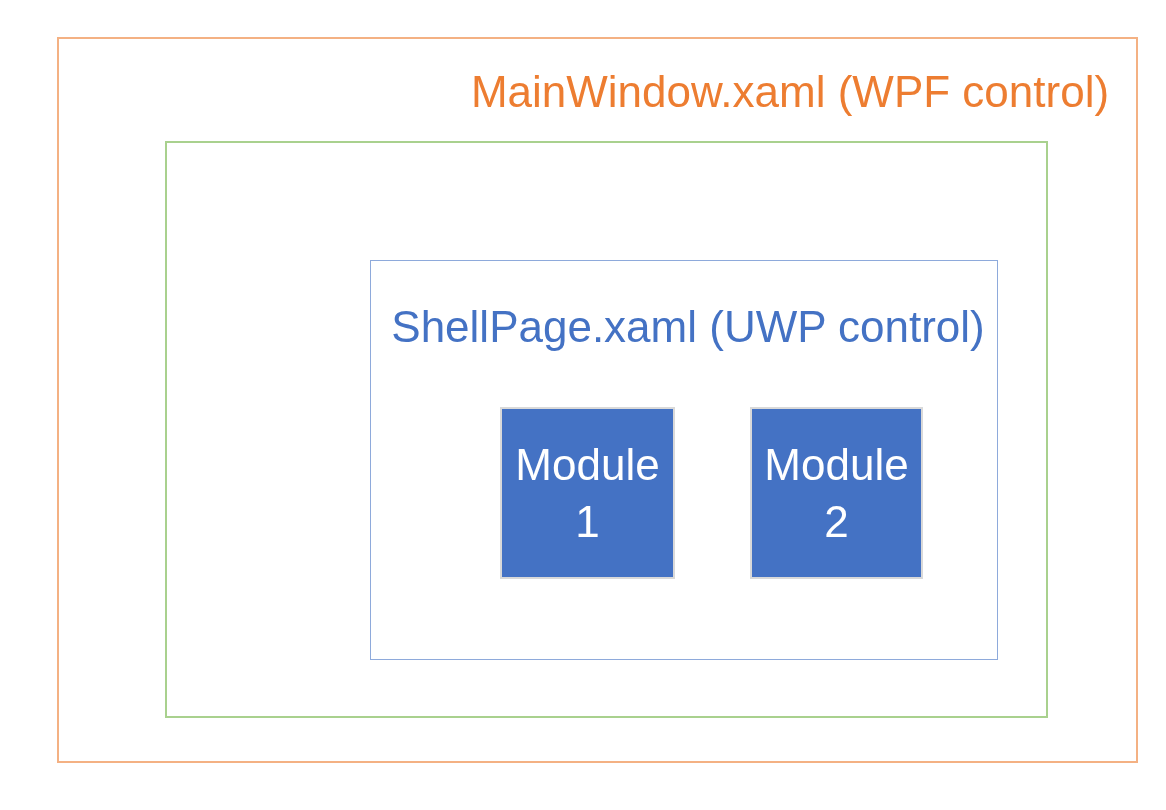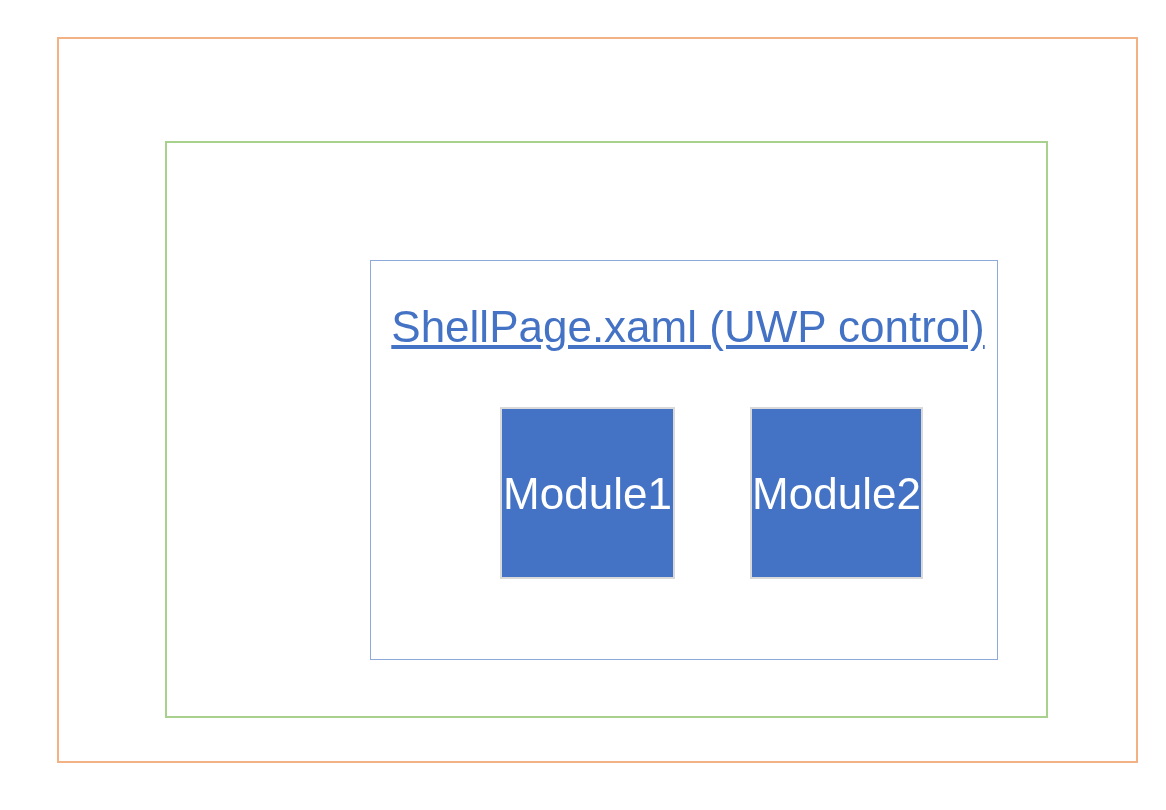--- a/index.html
+++ b/index.html
@@ -64,34 +64,33 @@
     left: 370px;
     top: 260px;
     width: 628px;
     height: 400px;
     border: 1.5px solid var(--blue-border, #8EAADB);
   }
   .shellpage-label {
     left: 688px;
     top: 301px;
     color: var(--blue-text, #4472C4);
-    text-decoration: underline;
   }
 
   
   .module {
     position: absolute;
     box-sizing: border-box;
     background: var(--module-fill, #4472C4);
     border: 2px solid var(--module-border, #D9D9D9);
     color: var(--module-text, #FFFFFF);
     font-size: 44px;
     line-height: 57px;
     display: flex;
-    flex-direction: row;
+    flex-direction: column;
     align-items: center;
     justify-content: center;
     text-align: center;
   }
   .module-1 {
     left: 500px;
     top: 407px;
     width: 175px;
     height: 172px;
   }
@@ -101,20 +100,21 @@
     width: 173px;
     height: 172px;
   }
 </style>
 </head>
 <body>
 
 <div class="canvas">
 
   <div class="box mainwindow-box"></div>
+  <div class="box-label mainwindow-label">MainWindow.xaml (WPF control)</div>
 
   <div class="box host-box"></div>
 
   <div class="box shellpage-box"></div>
   <div class="box-label shellpage-label">ShellPage.xaml (UWP control)</div>
 
   <div class="module module-1">
     <span>Module</span>
     <span>1</span>
   </div>

